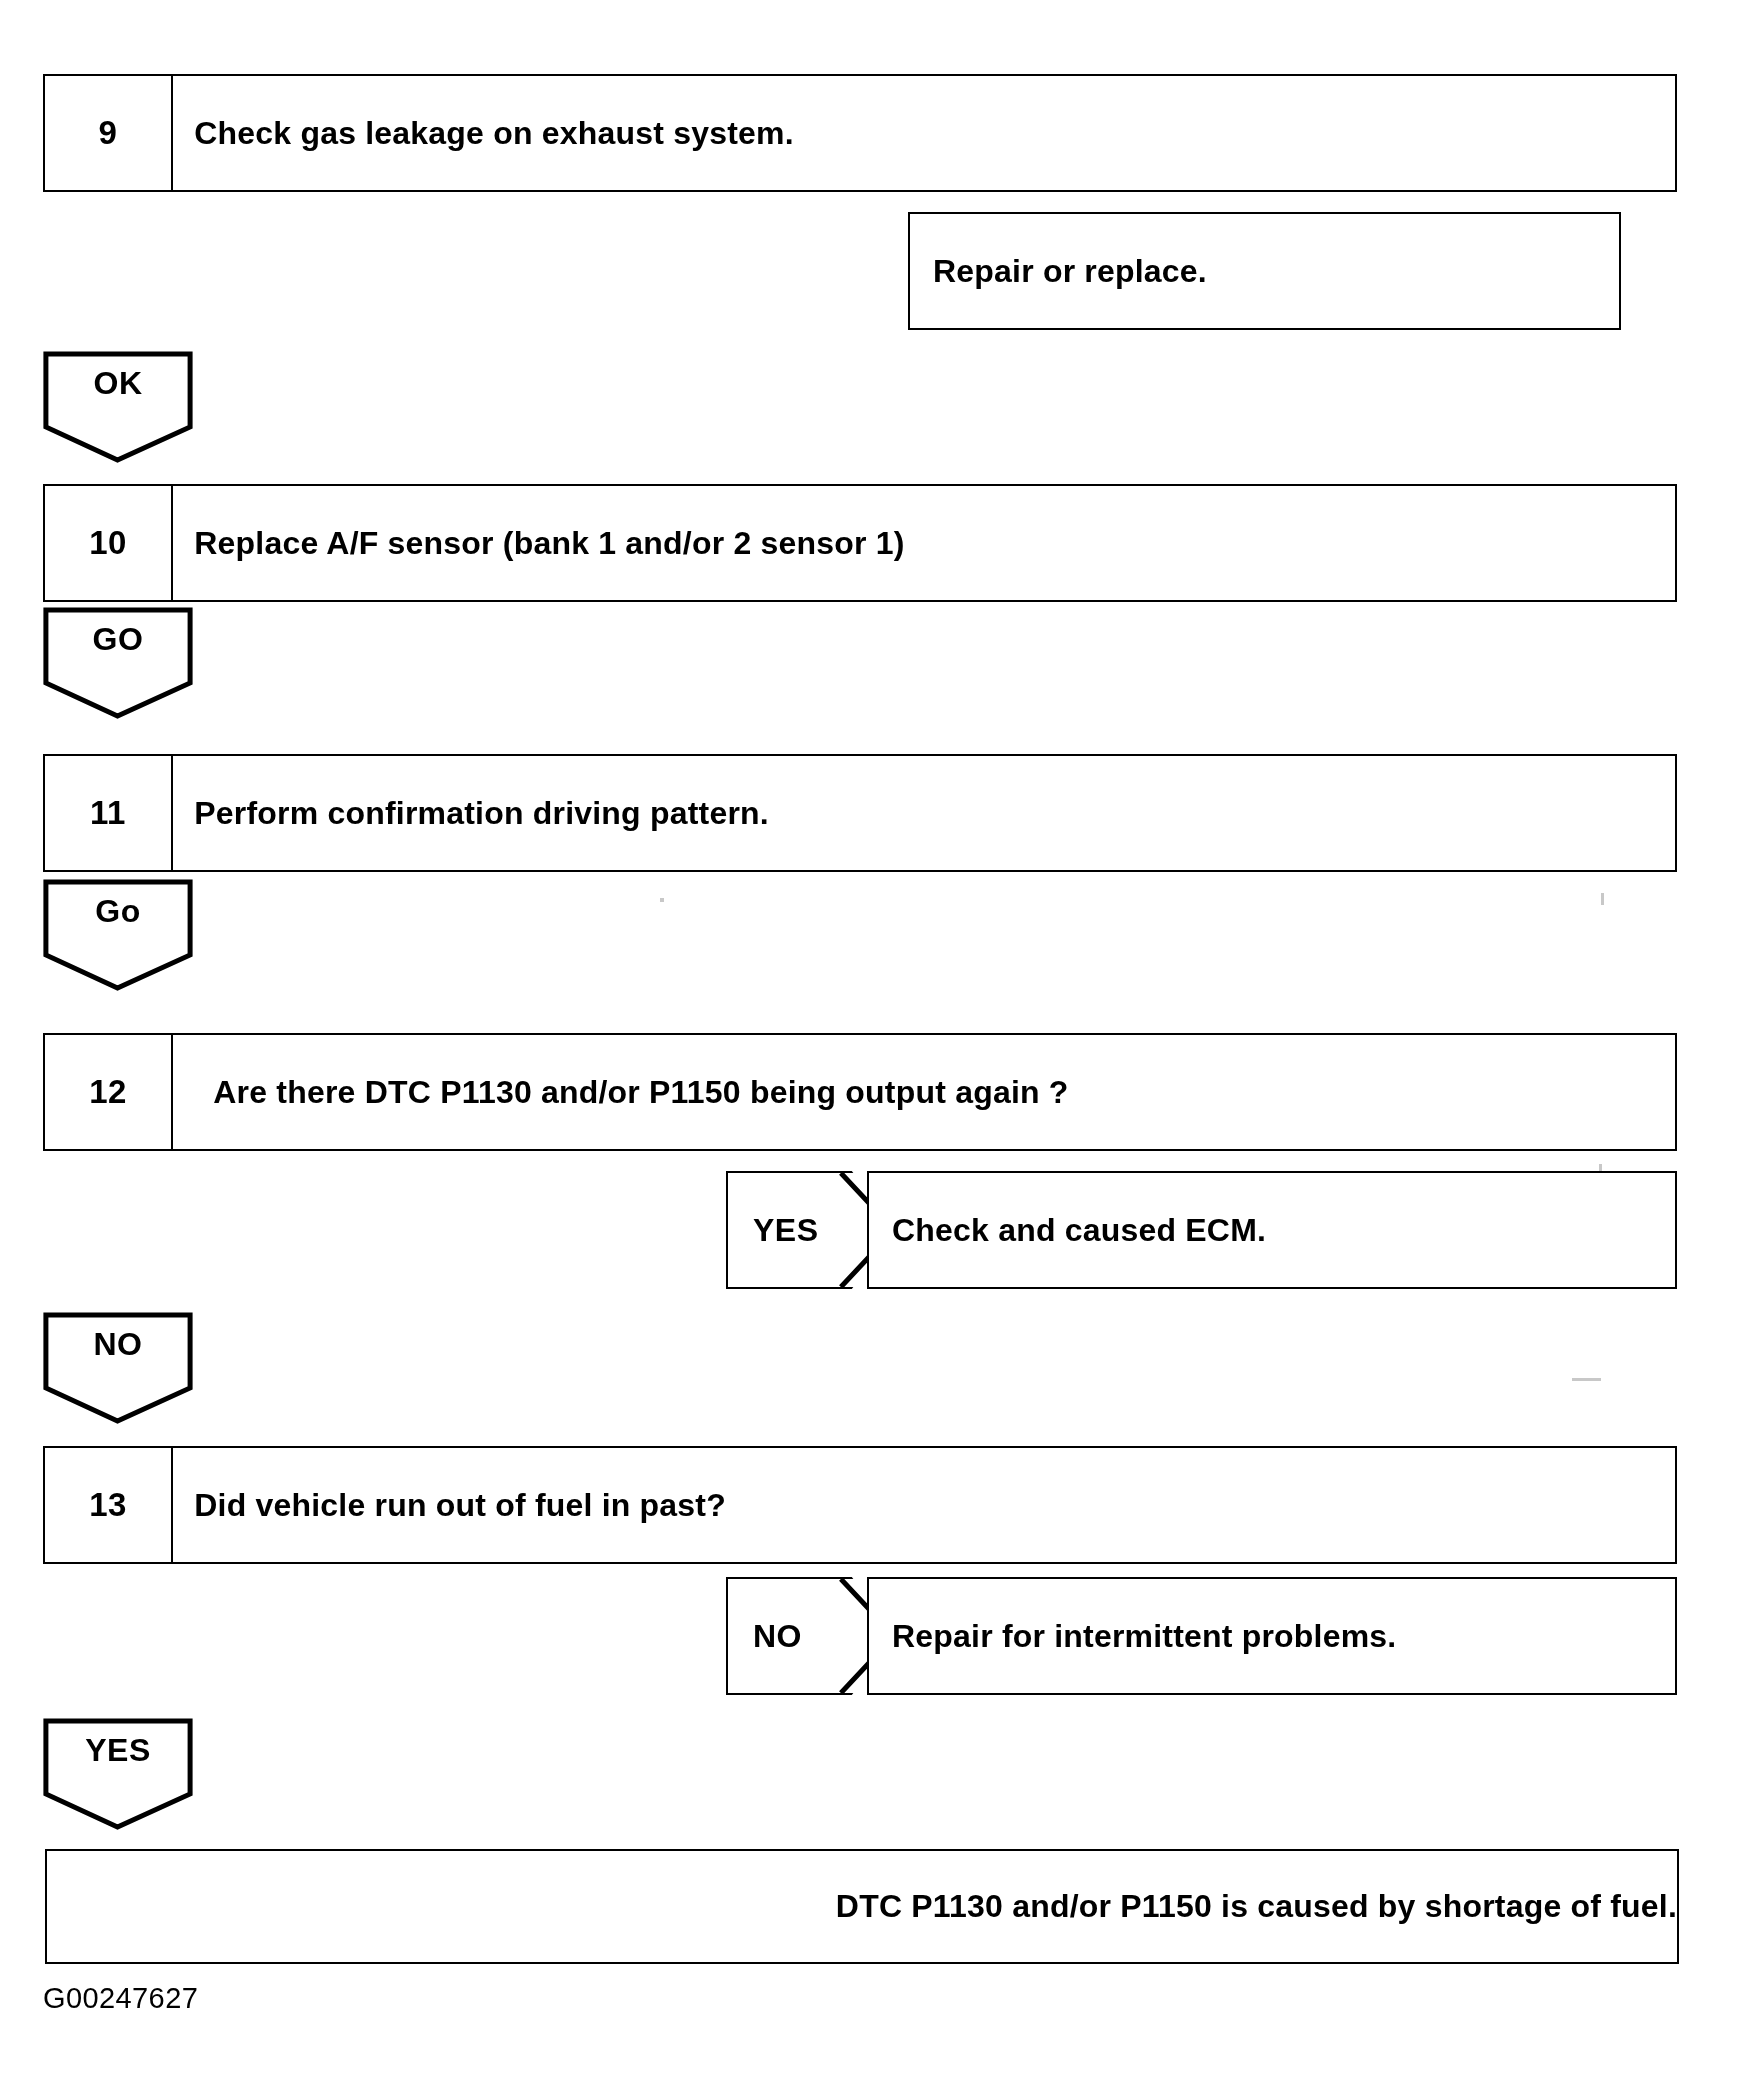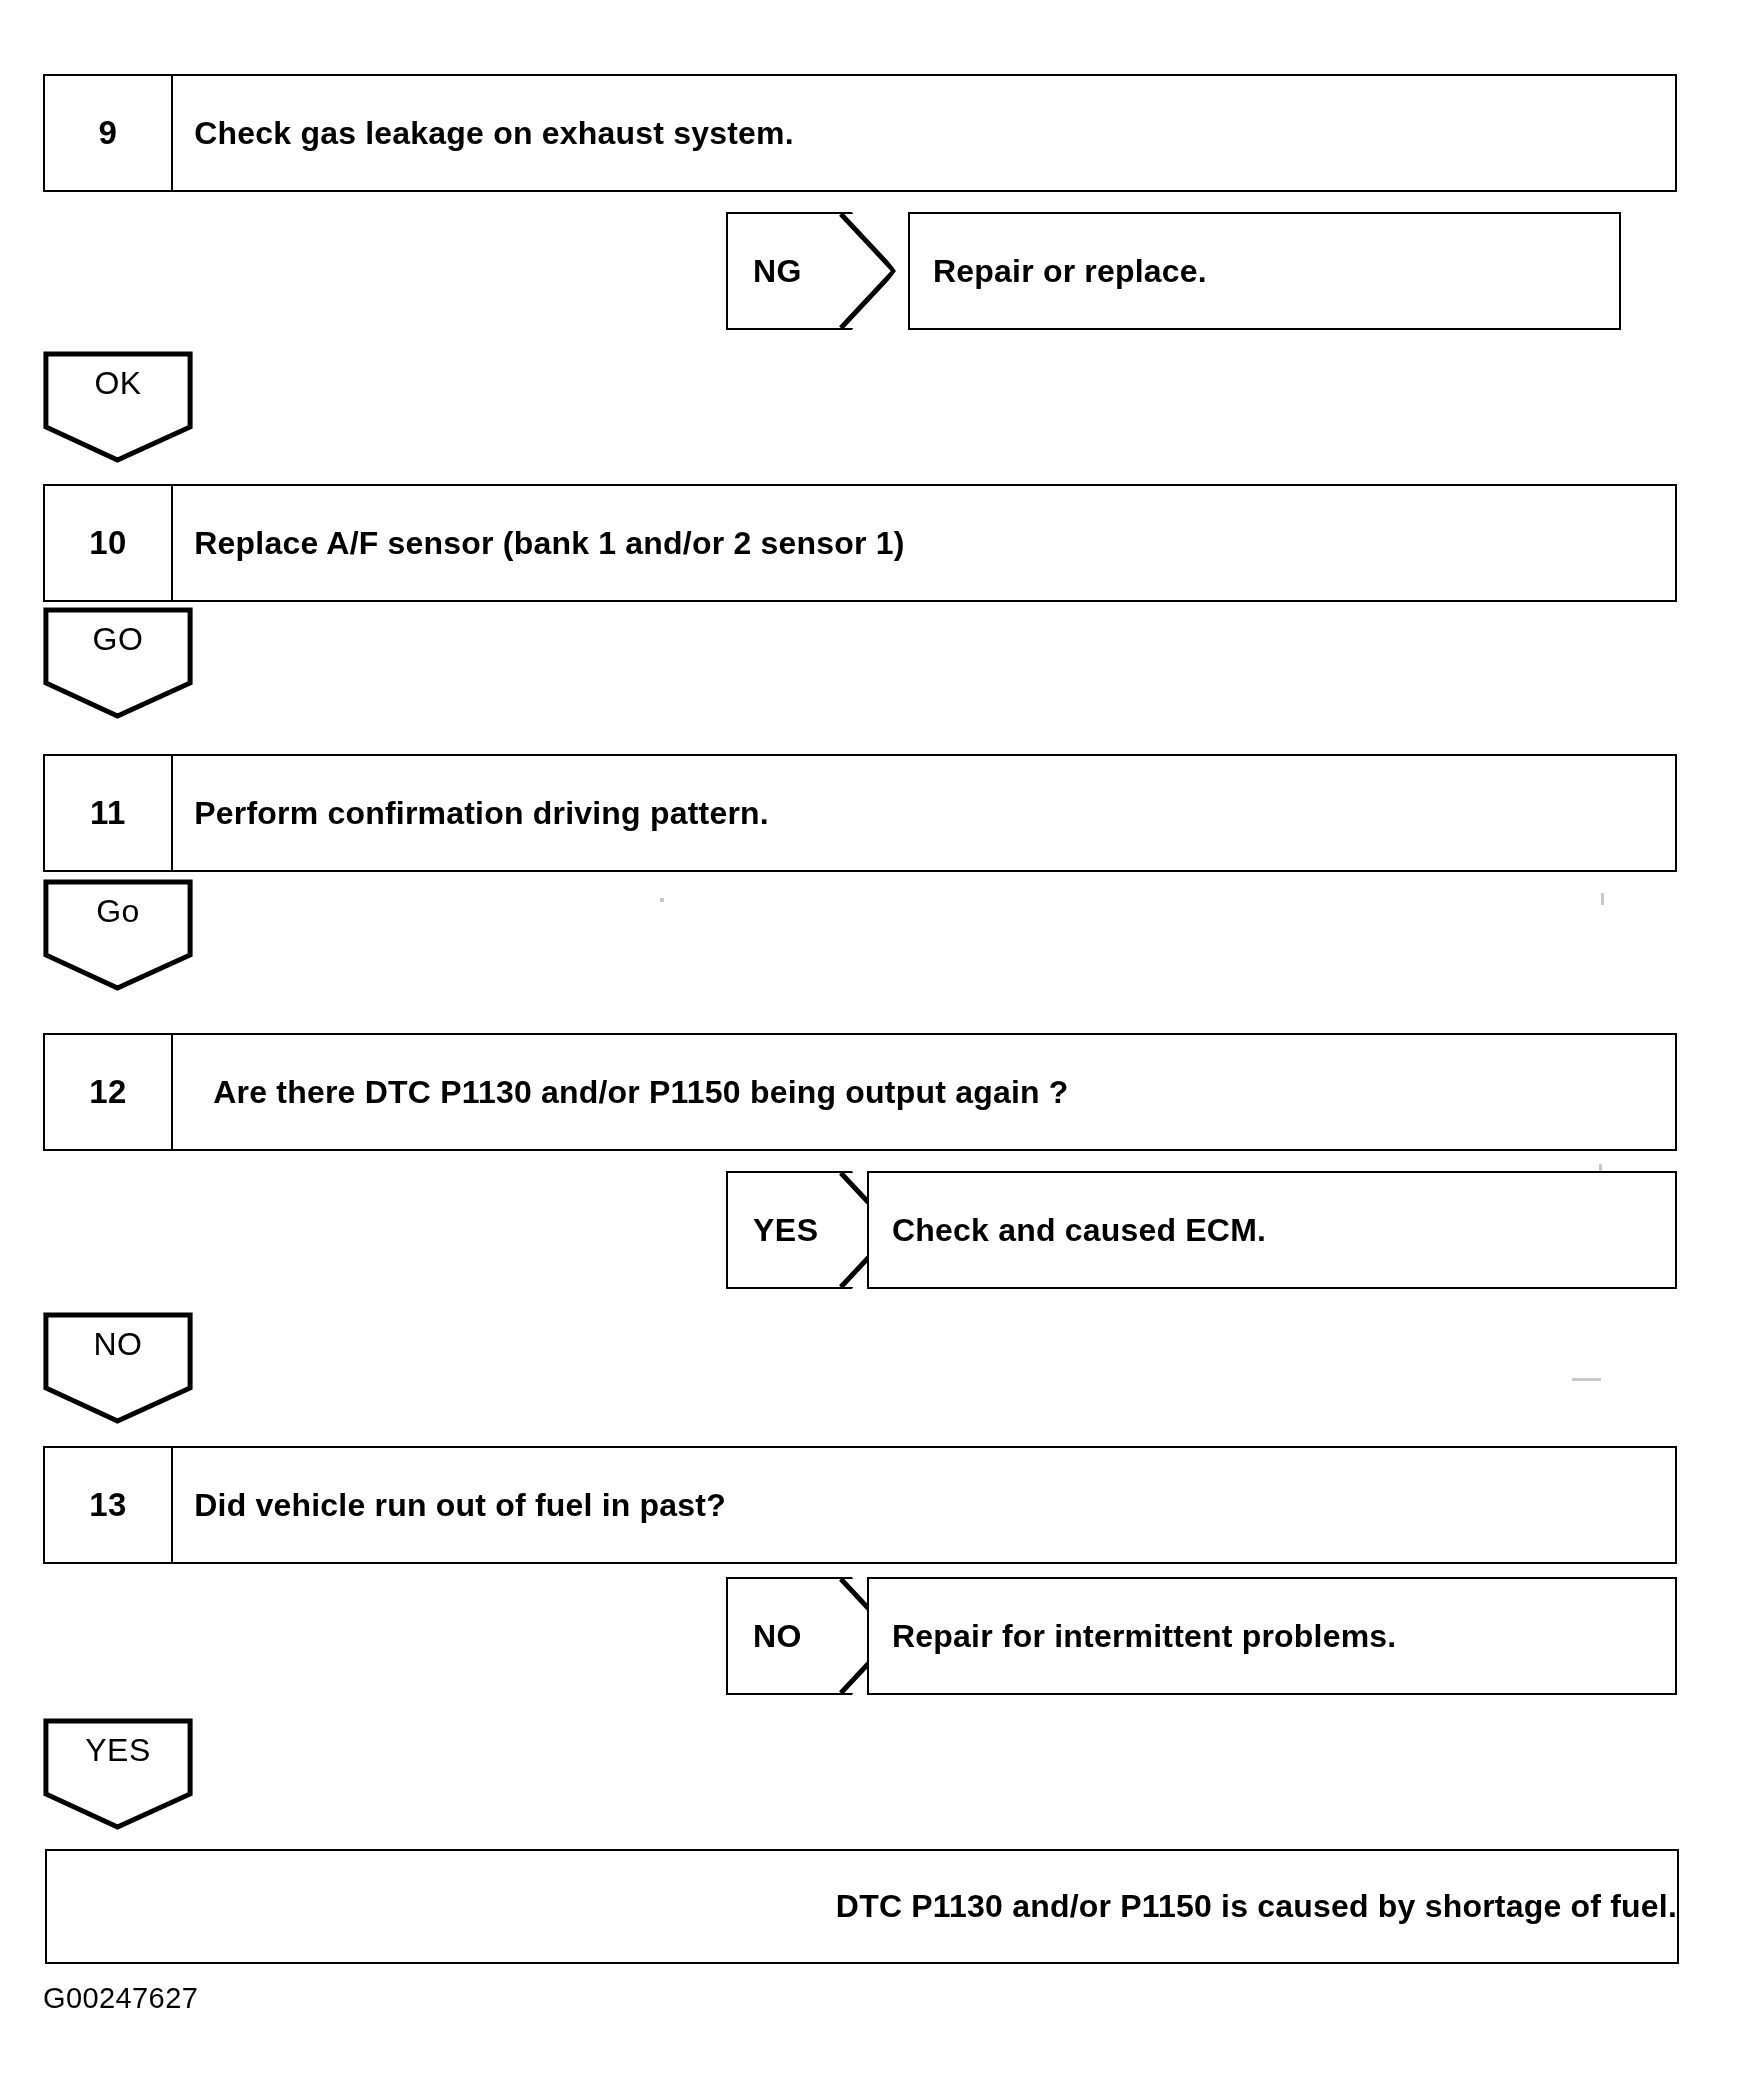--- a/index.html
+++ b/index.html
@@ -116,21 +116,21 @@
     width: 100%;
     height: 100%;
   }
   .branch-down .lbl {
     position: absolute;
     left: 0;
     top: 13.6px;
     width: 100%;
     text-align: center;
     font-size: 32px;
-    font-weight: normal;
+    font-weight: bold;
     letter-spacing: 0.5px;
   }
 
   
   .footer-code {
     position: absolute;
     font-size: 29px;
     font-weight: normal;
     letter-spacing: 0.4px;
     font-family: "Liberation Sans", sans-serif;
@@ -152,26 +152,20 @@
   <div class="speck" style="left:1601px;top:893px;width:2.9px;height:11.6px;"></div>
   <div class="speck" style="left:1599px;top:1164px;width:2.9px;height:13.6px;"></div>
   <div class="speck" style="left:1572px;top:1378px;width:29px;height:2.9px;"></div>
   <div class="speck" style="left:1611px;top:1622px;width:2.9px;height:11.6px;"></div>
 
   <div class="step-row" style="left:43px; top:74px; width:1634px; height:118px;">
     <div class="step-num">9</div>
     <div class="step-text">Check gas leakage on exhaust system.</div>
   </div>
 
-  <div class="branch-right" style="left:726px; top:212px; width:170px; height:118px;">
-    <span>NG</span>
-    <svg class="chev" viewBox="0 0 60 122" preserveAspectRatio="none">
-      <polyline points="2,0 58,61 2,122" fill="none" stroke="#000" stroke-width="5" vector-effect="non-scaling-stroke"></polyline>
-    </svg>
-  </div>
   <div class="result-box" style="left:867px; top:212px; width:713px; height:118px;margin-left:41px;">
     <span>Repair or replace.</span>
   </div>
 
   <div class="branch-down" style="left:43px; top:351px; width:150px; height:112px;">
     <svg viewBox="0 0 155 115" preserveAspectRatio="none">
       <polygon points="3,3 152,3 152,78 77,112 3,78" fill="#fff" stroke="#000" stroke-width="5" vector-effect="non-scaling-stroke"></polygon>
     </svg>
     <div class="lbl">OK</div>
   </div>

